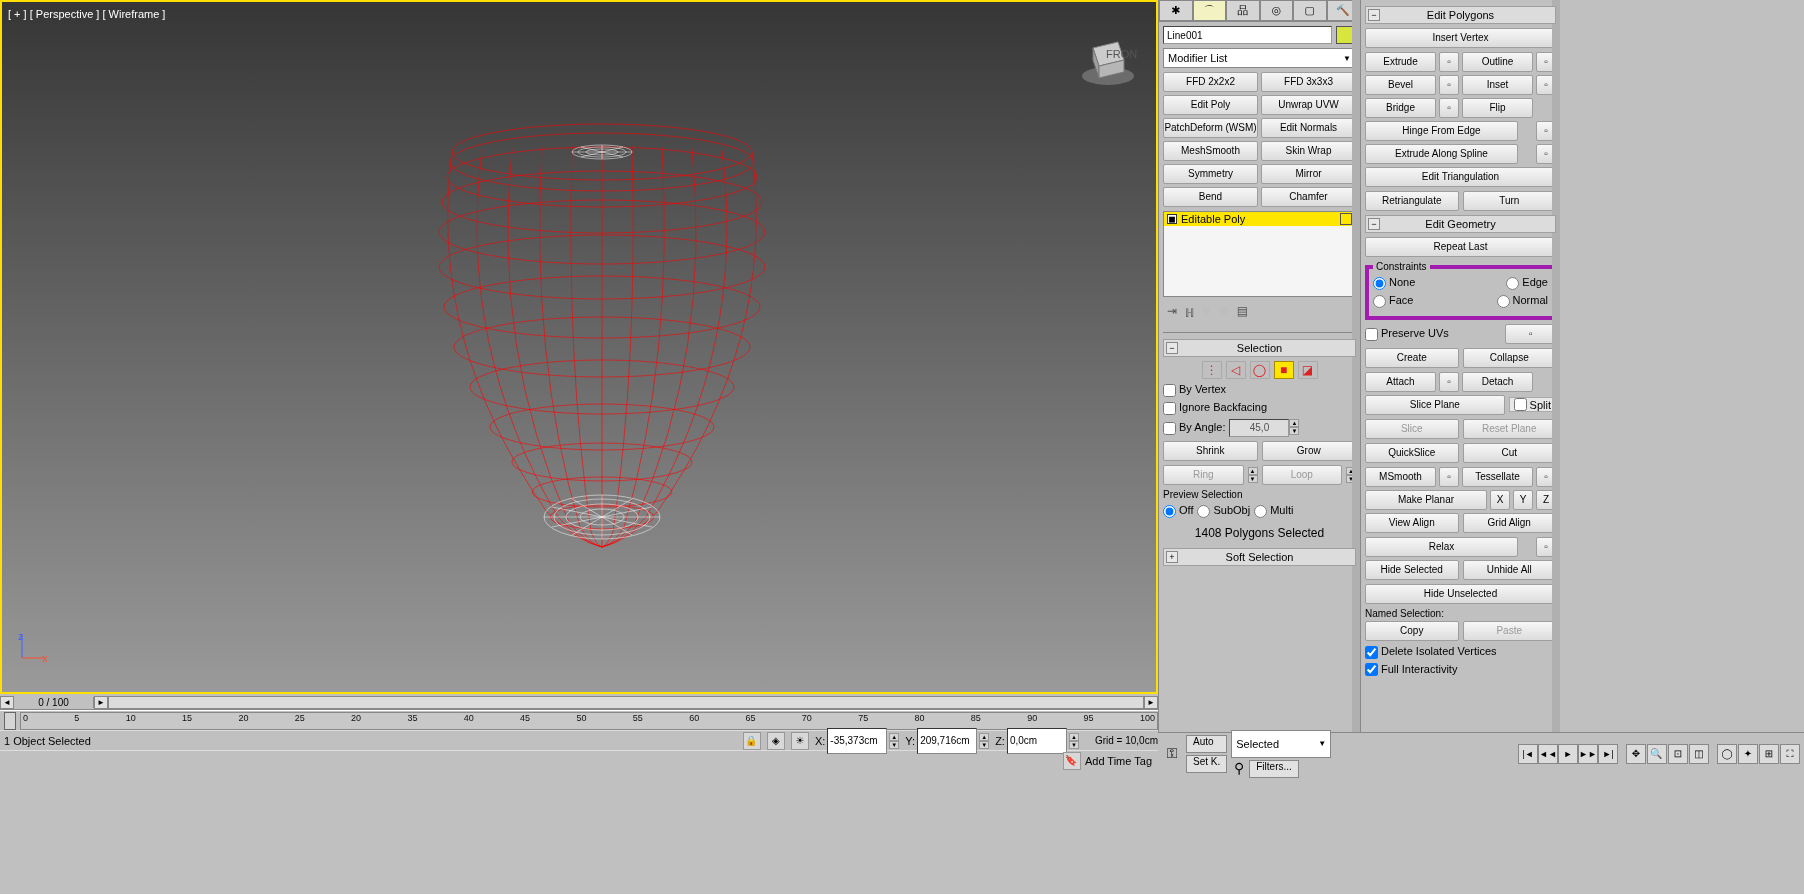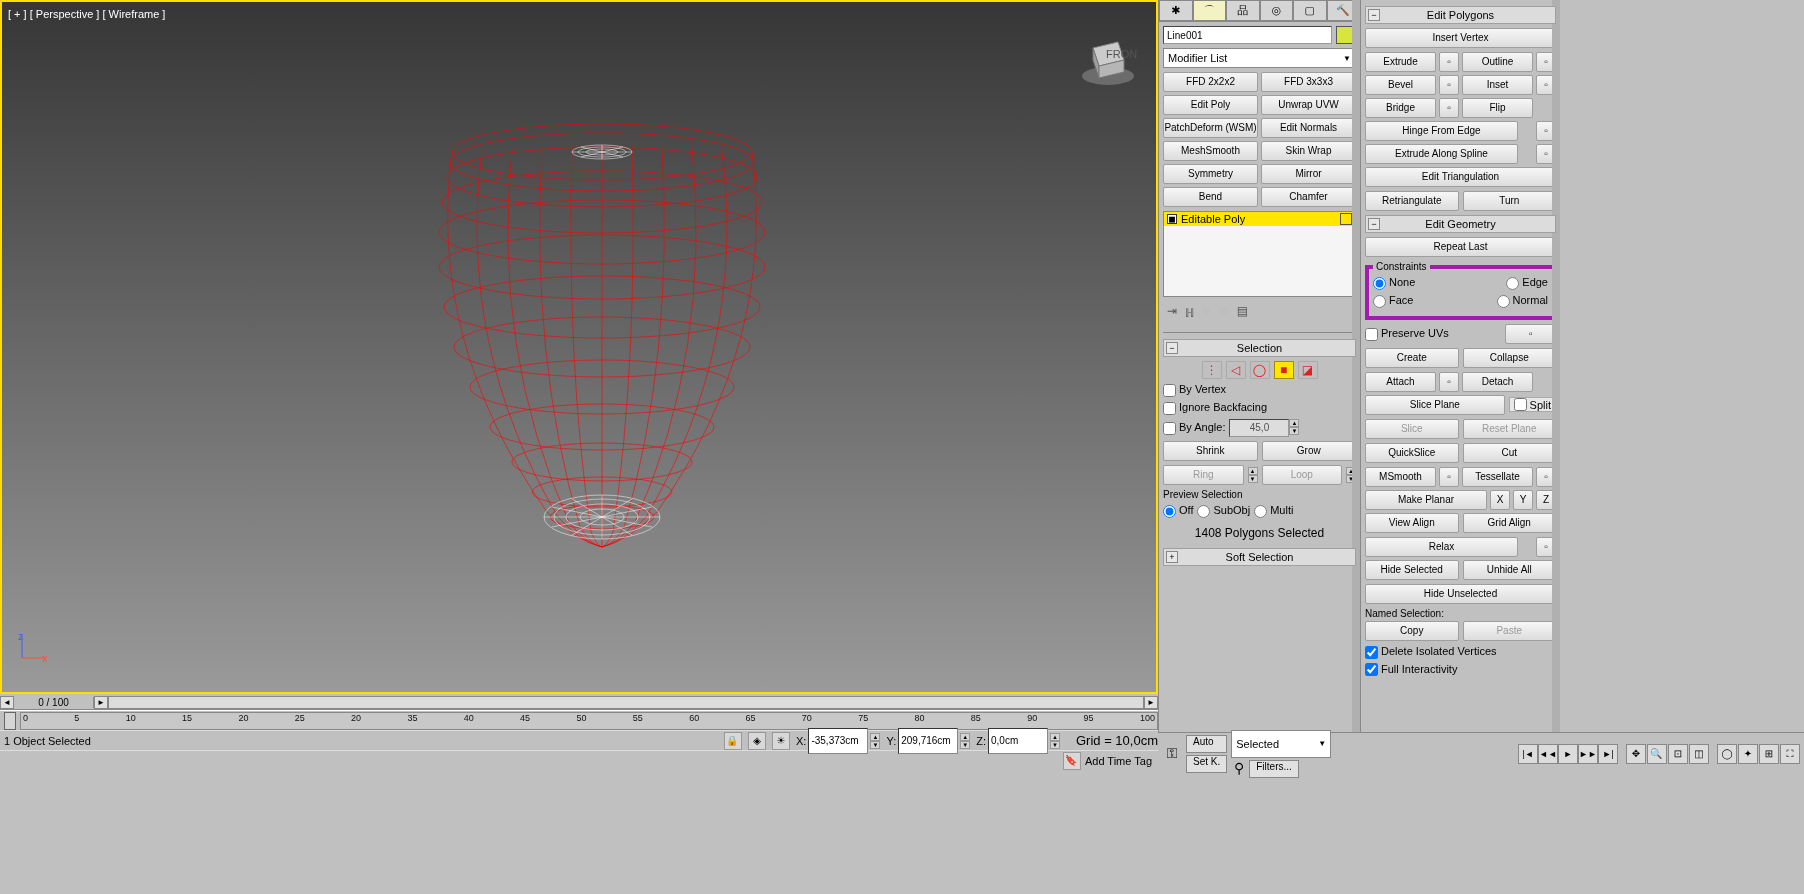--- a/index.html
+++ b/index.html
@@ -24,21 +24,21 @@
 .ruler-marks span { font-size:9px; color:#111; }
 
 
 .status { position:absolute; left:0; top:730px; width:1158px; height:40px; background:#c0c0c0; }
 .status-row1 { height:20px; display:flex; align-items:center; border-top:1px solid #ddd; padding-left:4px; font-size:10px; gap:6px;}
 .status-row2 { height:20px; display:flex; align-items:center; justify-content:flex-end; padding-right:6px; gap:4px; border-top:1px solid #ddd;}
 .coord { display:flex; align-items:center; gap:2px; font-size:10px;}
 .coord input { height:16px; width:60px; background:#fff; border:1px inset #888; font-size:10px; padding:12px 2px;}
 .spinbtns { width:10px; height:16px; background:#d5d5d5; display:flex; flex-direction:column;}
 .spinbtns i { flex:1; border:1px solid #999; font-size:6px; line-height:6px; text-align:center; font-style:normal;}
-.grid { font-size:13px; margin-left:10px;}
+.grid { font-size:10px; margin-left:10px;}
 .micon { width:18px; height:18px; border:1px solid #999; background:#d8d8d8; display:flex;align-items:center;justify-content:center; font-size:10px;}
 
 
 .panel-btn { height:20px; background:linear-gradient(#f7f7f7,#dcdcdc); border:1px solid #9e9e9e; border-radius:2px; text-align:center; line-height:18px; font-size:10px; cursor:default; }
 .panel-btn.disabled { color:#999; }
 .panel-btn.small { width:20px; padding:0; }
 .rollout-title { height:18px; background:#dcdcdc; border:1px solid #a0a0a0; text-align:center; font-size:10px; line-height:16px; position:relative; margin-bottom:4px;}
 .rollout-title .tog { position:absolute; left:2px; top:2px; width:12px; height:12px; border:1px solid #888; background:#e8e8e8; line-height:10px; font-size:9px;}
 .row { display:flex; gap:4px; margin-bottom:4px; align-items:center;}
 .row .panel-btn { flex:1; }

